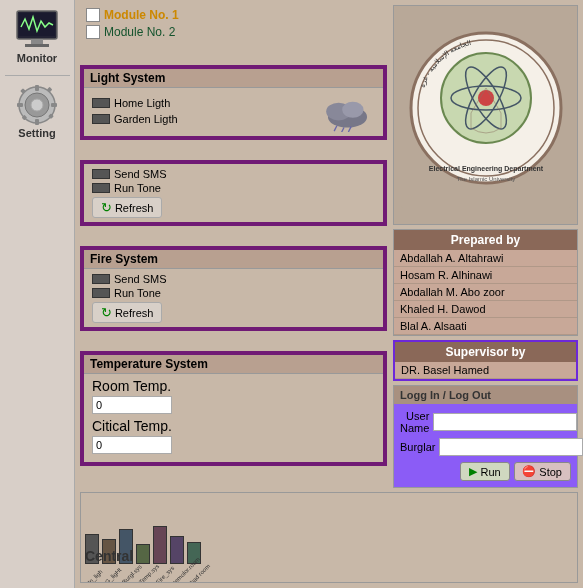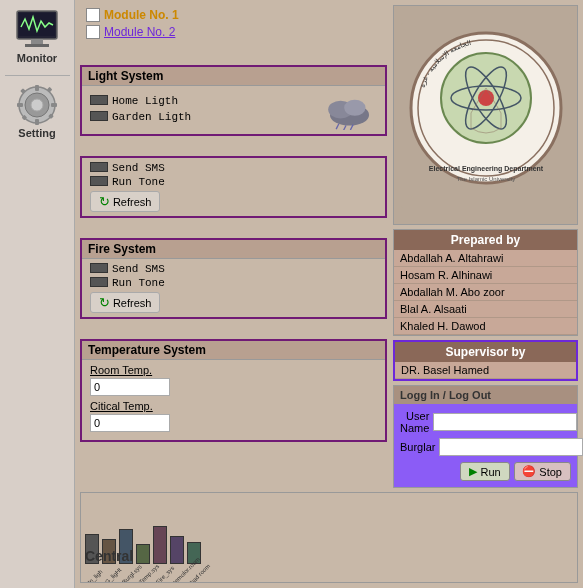--- a/index.html
+++ b/index.html
@@ -64,53 +64,53 @@
       width: 14px;
       height: 14px;
       border: 1px solid #888;
       background: white;
       flex-shrink: 0;
     }
     .module-label {
       font-size: 12px;
     }
     .module-label.active { color: #cc8800; font-weight: bold; }
-    .module-label.inactive { color: #6d28d9; text-decoration: underline; }
+    .module-label.inactive { color: #14532d; }
 
     
     .logo-area {
       width: 185px;
       height: 220px;
       background: #b8a898;
       border: 1px solid #999;
       display: flex;
       align-items: center;
       justify-content: center;
       flex-shrink: 0;
     }
 
     .system-panel {
       background: #c8b8a8;
-      border: 2px solid #701a75;
+      border: 4px solid #701a75;
     }
     .system-header {
       background: #b8a090;
       padding: 2px 6px;
       font-weight: bold;
       font-size: 12px;
       border-bottom: 1px solid #999;
     }
     .system-body {
       padding: 4px 8px;
     }
     .system-item {
       display: flex;
+      align-items: center;
       gap: 4px;
       margin-bottom: 2px;
-      font-family: Liberation Mono, monospace;
     }
     .item-indicator {
       width: 18px;
       height: 10px;
       background: #555;
       border: 1px solid #333;
       flex-shrink: 0;
     }
     .item-label { font-size: 11px; }
 
@@ -125,21 +125,21 @@
       cursor: pointer;
       font-size: 11px;
       margin-top: 3px;
     }
     .refresh-icon { color: green; font-size: 13px; }
 
     
     .temp-input-row {
       margin-bottom: 4px;
     }
-    .temp-label { font-size: 11px; margin-bottom: 2px; text-decoration: underline; }
+    .temp-label { font-size: 14px; margin-bottom: 2px; }
     .temp-input {
       width: 80px;
       height: 18px;
       border: 1px solid #aaa;
       background: white;
       font-size: 11px;
       padding: 1px 3px;
     }
 
     
@@ -431,22 +431,22 @@
 
           <path d="M 70,90 L 85,65 L 100,90 L 100,105 Q 85,115 70,105 Z" fill="none" stroke="#8a7060" stroke-width="1" opacity="0.5"></path>
         </svg>
       </div>
 
       <div class="prepared-section">
         <div class="section-title">Prepared by</div>
         <div class="name-item">Abdallah A. Altahrawi</div>
         <div class="name-item">Hosam R. Alhinawi</div>
         <div class="name-item">Abdallah M. Abo zoor</div>
+        <div class="name-item">Khaled H. Dawod</div>
         <div class="name-item">Blal A. Alsaati</div>
-        <div class="name-item">Khaled H. Dawod</div>
       </div>
 
       <div class="supervisor-section">
         <div class="section-title">Supervisor by</div>
         <div class="name-item">DR. Basel Hamed</div>
       </div>
 
       <div class="login-section">
         <div class="login-header">Logg In / Log Out</div>
         <div class="login-body">

